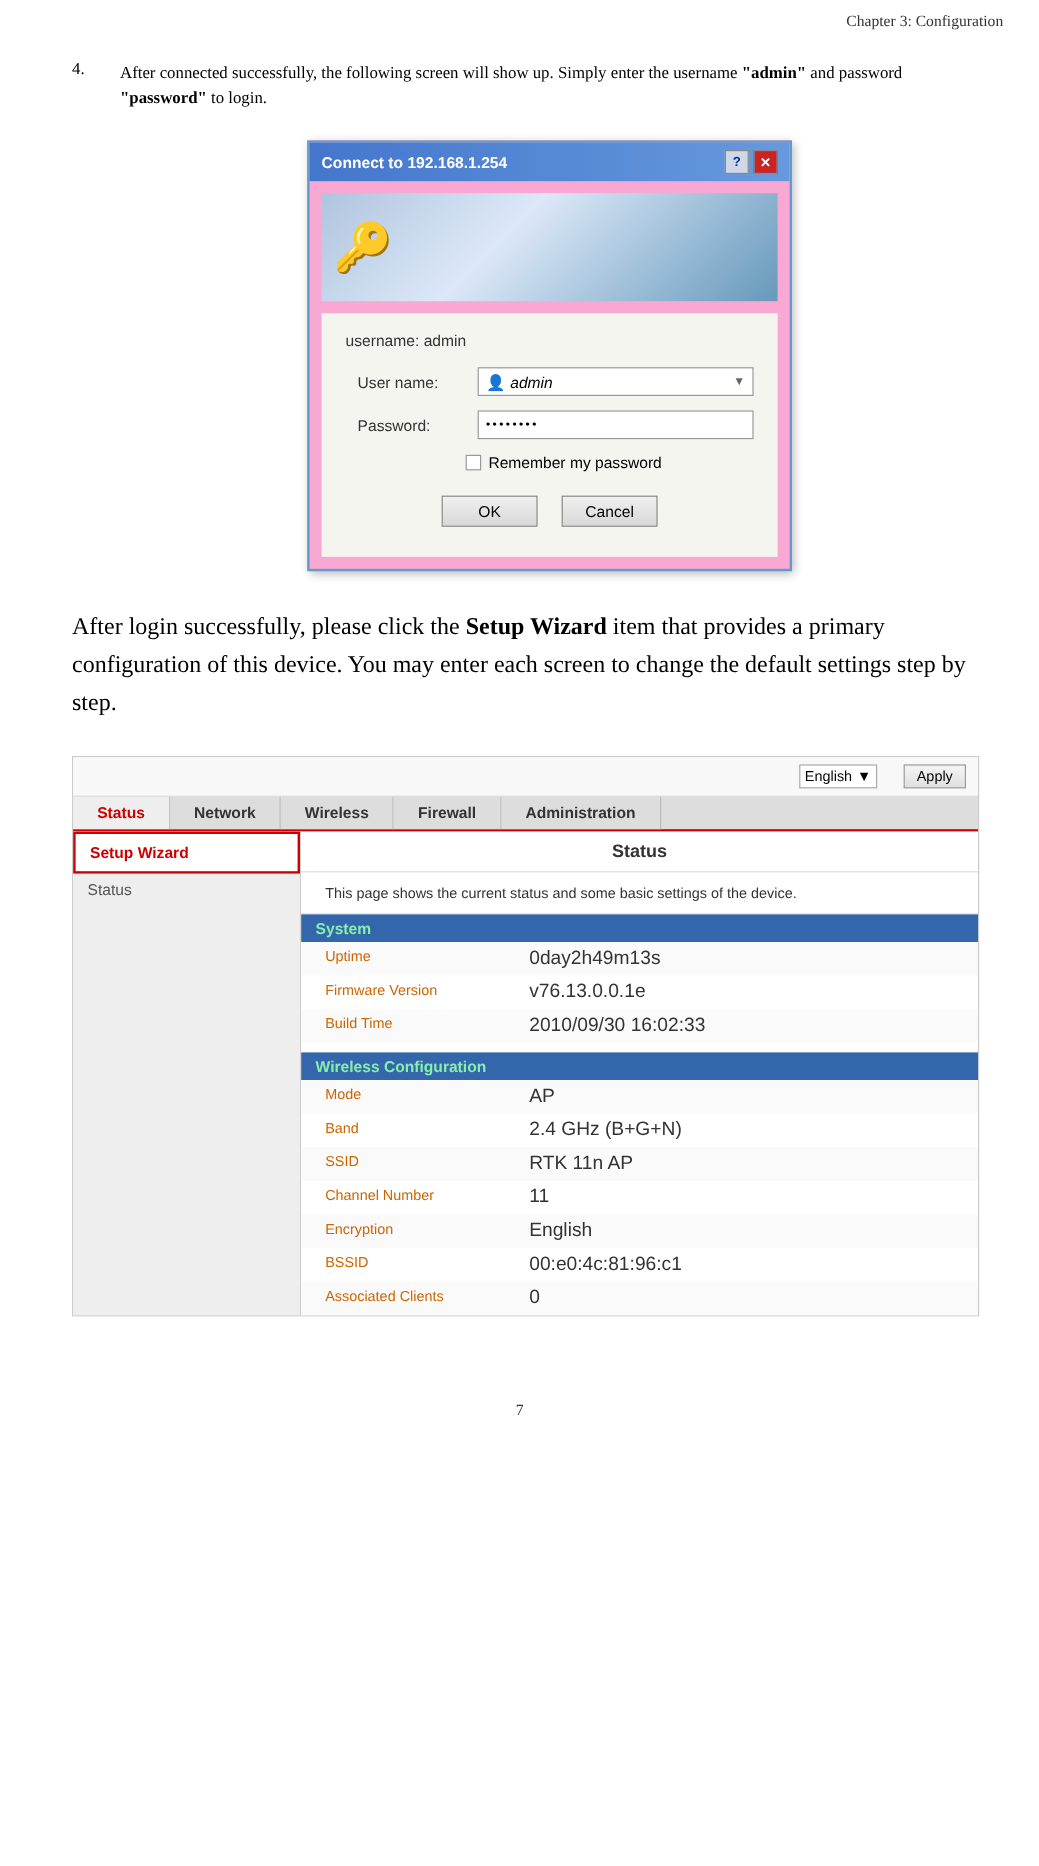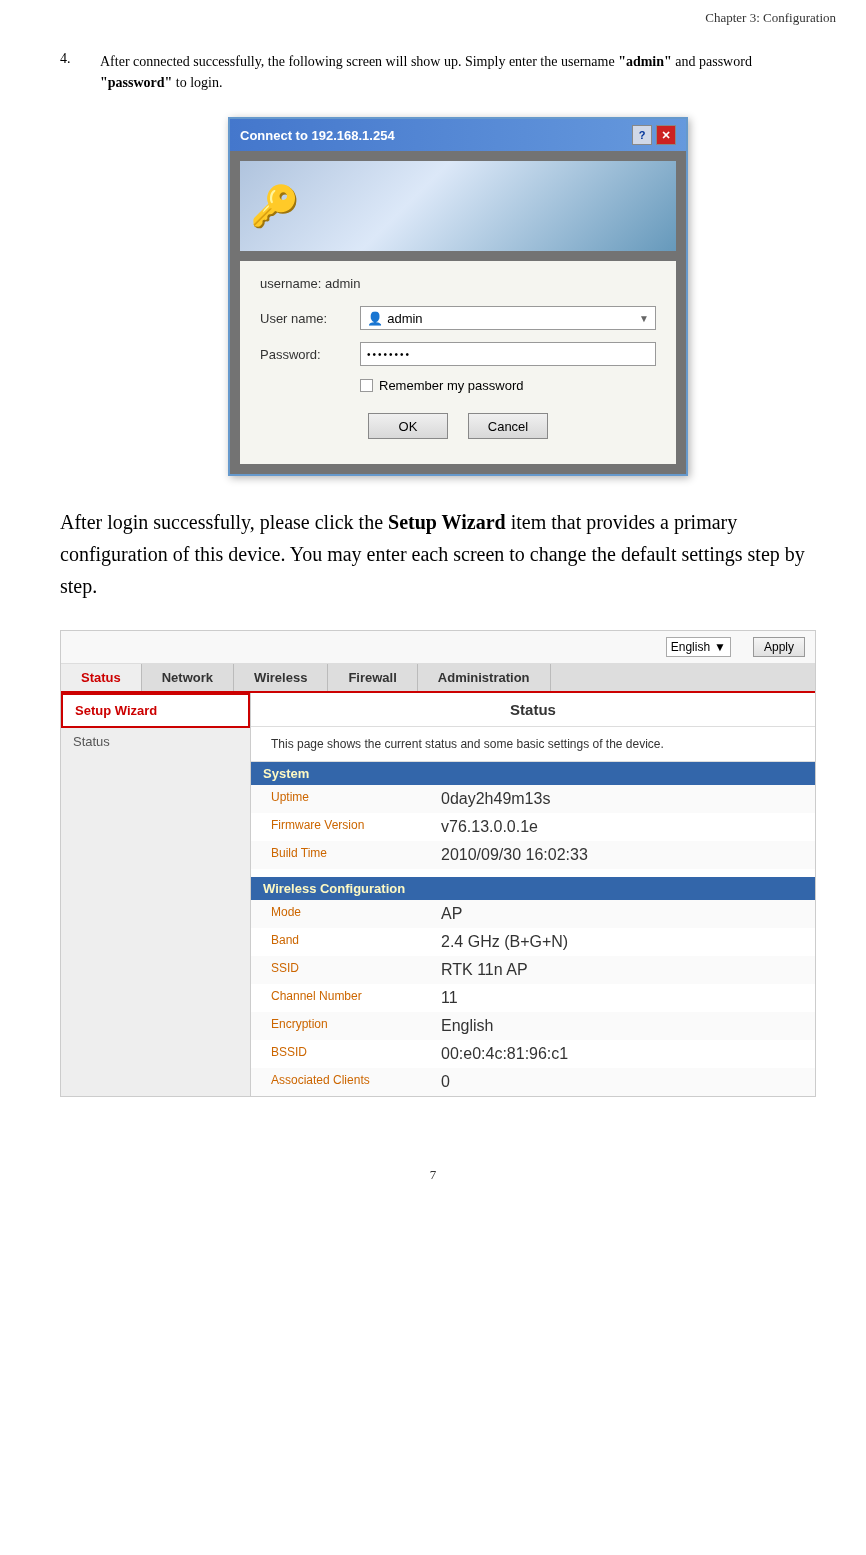--- a/index.html
+++ b/index.html
@@ -44,23 +44,23 @@
       font-weight: bold;
     }
 
     
     .dialog-wrapper {
       display: flex;
       justify-content: center;
       margin: 20px 0 30px 40px;
     }
     .login-dialog {
-      width: 460px;
+      width: 404px;
       border: 2px solid #6699cc;
-      background: #737373;
+      background: #f9a8d4;
       font-family: Arial, sans-serif;
       font-size: 13px;
       box-shadow: 2px 2px 8px rgba(0,0,0,0.3);
     }
     .dialog-titlebar {
       background: linear-gradient(to right, #4477cc, #6699dd);
       color: white;
       padding: 6px 10px;
       display: flex;
       align-items: center;
@@ -119,20 +119,21 @@
     }
     .username-display {
       font-size: 13px;
       color: #333;
       margin-bottom: 15px;
     }
     .form-row {
       display: flex;
       align-items: center;
       margin-bottom: 12px;
+      margin-left: 10px;
     }
     .form-label {
       width: 100px;
       font-size: 13px;
       color: #333;
     }
     .form-input {
       flex: 1;
       height: 24px;
       border: 1px solid #999;
@@ -300,21 +301,21 @@
     .panel-desc {
       padding: 10px 20px;
       font-size: 12px;
       color: #333;
       border-bottom: 1px solid #ddd;
     }
 
     
     .section-header {
       background: #3366aa;
-      color: #fef9c3;
+      color: #86efac;
       padding: 4px 12px;
       font-size: 13px;
       font-weight: bold;
       margin: 0;
     }
 
     
     .data-table {
       width: 100%;
     }
@@ -382,21 +383,21 @@
           <div class="key-icon">🔑</div>
         </div>
 
         <div class="dialog-form-section">
           <div class="username-display">username: admin</div>
 
           <div class="form-row">
             <div class="form-label">User name:</div>
             <div class="form-input">
               <span>👤</span>
-              <span style="flex:1; padding-left:4px;">admin</span>
+              <span style="flex:1; padding-left:4px;font-style:italic;">admin</span>
               <span class="dropdown-arrow">▼</span>
             </div>
           </div>
 
           <div class="form-row">
             <div class="form-label">Password:</div>
             <div class="form-input">
               <span class="password-dots">••••••••</span>
             </div>
           </div>

